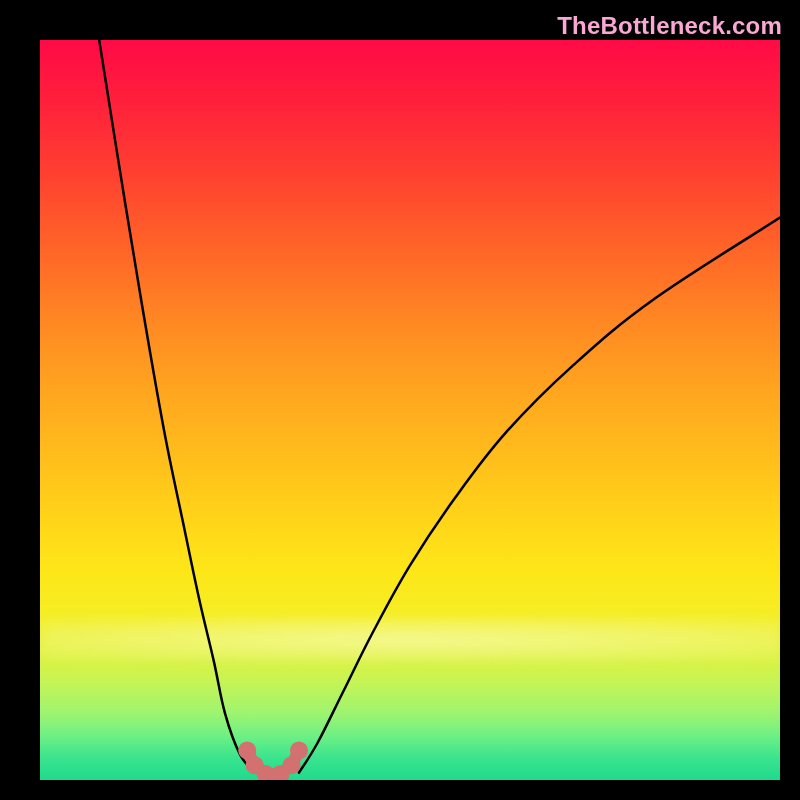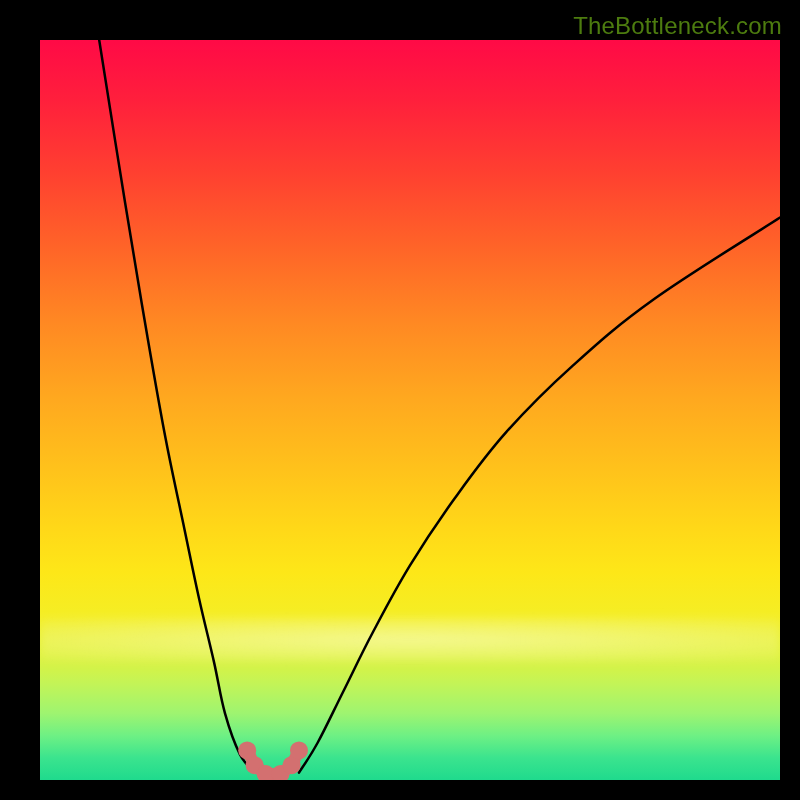--- a/index.html
+++ b/index.html
@@ -61,23 +61,23 @@
   .soft-band.b1 {
     top: 78%;
     height: 6%;
     background: radial-gradient(ellipse 120% 100% at 50% 50%, rgba(255,255,220,0.55), rgba(255,255,220,0) 70%);
     filter: blur(4px);
   }
   .watermark {
     position: absolute;
     top: 12px;
     right: 18px;
-    color: #4d7c0f;
+    color: #f9a8d4;
     font-size: 24px;
-    font-weight: 400;
+    font-weight: 700;
     letter-spacing: 0.2px;
     user-select: none;
   }
   svg.curve {
     position: absolute;
     left: 0;
     top: 0;
     width: 100%;
     height: 100%;
   }

